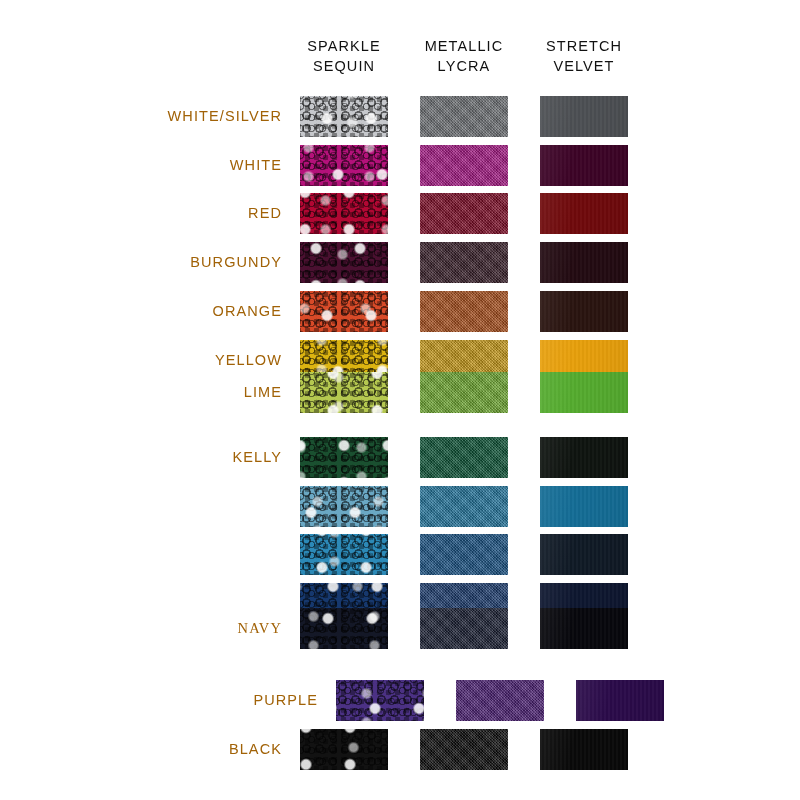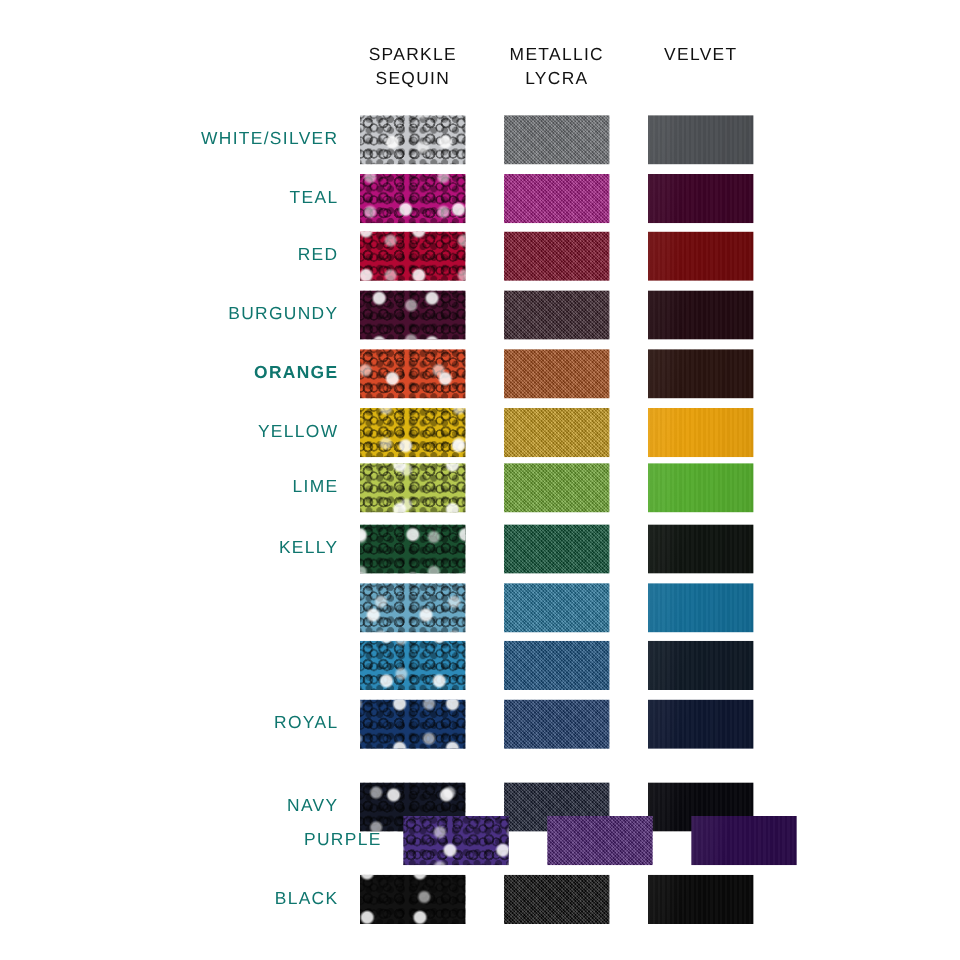--- a/index.html
+++ b/index.html
@@ -52,21 +52,21 @@
   .row-label {
     position: absolute;
     left: 60px;
     width: 222px;
     top: 0;
     height: 41px;
     line-height: 41px;
     text-align: right;
     font-size: 14.5px;
     letter-spacing: 1.1px;
-    color: #0f766e;
+    color: #a16207;
     white-space: nowrap;
   }
 
   .swatch {
     position: absolute;
     top: 0;
     width: 88px;
     height: 41px;
     overflow: hidden;
   }
@@ -124,20 +124,21 @@
   <div class="header-row">
       <div class="col-header" style="left: 274px;">
         <span class="l1">SPARKLE</span>
         <span class="l2">SEQUIN</span>
       </div>
       <div class="col-header" style="left: 394px;">
         <span class="l1">METALLIC</span>
         <span class="l2">LYCRA</span>
       </div>
       <div class="col-header" style="left: 514px;">
+        <span class="l1">STRETCH</span>
         <span class="l2">VELVET</span>
       </div>
     </div>
 
   <div id="rows-container">
       <div class="row" style="top: 96px;">
         <div class="row-label">WHITE/SILVER</div>
         <div class="swatch" style="left: 300px;">
           <div class="base" style="background: rgb(198, 200, 204);"></div>
           <div class="tex tex-sequin"></div>
@@ -146,21 +147,21 @@
         <div class="swatch" style="left: 420px;">
           <div class="base" style="background: rgb(111, 114, 118);"></div>
           <div class="tex tex-lycra"></div>
         </div>
         <div class="swatch" style="left: 540px;">
           <div class="base" style="background: rgb(77, 80, 84);"></div>
           <div class="tex tex-velvet"></div>
         </div>
       </div>
       <div class="row" style="top: 145px;">
-        <div class="row-label">TEAL</div>
+        <div class="row-label">WHITE</div>
         <div class="swatch" style="left: 300px;">
           <div class="base" style="background: rgb(180, 17, 122);"></div>
           <div class="tex tex-sequin"></div>
           <div class="tex tex-sequin-hi" style="background-position: 16px 11px, 39px 17px;"></div>
         </div>
         <div class="swatch" style="left: 420px;">
           <div class="base" style="background: rgb(165, 26, 132);"></div>
           <div class="tex tex-lycra"></div>
         </div>
         <div class="swatch" style="left: 540px;">
@@ -193,21 +194,21 @@
         </div>
         <div class="swatch" style="left: 420px;">
           <div class="base" style="background: rgb(56, 32, 42);"></div>
           <div class="tex tex-lycra"></div>
         </div>
         <div class="swatch" style="left: 540px;">
           <div class="base" style="background: rgb(35, 11, 18);"></div>
           <div class="tex tex-velvet"></div>
         </div>
       </div>
-      <div class="row" style="top: 291px; font-weight: bold;">
+      <div class="row" style="top: 291px;">
         <div class="row-label">ORANGE</div>
         <div class="swatch" style="left: 300px;">
           <div class="base" style="background: rgb(216, 74, 40);"></div>
           <div class="tex tex-sequin"></div>
           <div class="tex tex-sequin-hi" style="background-position: 49px 6px, 35px 32px;"></div>
         </div>
         <div class="swatch" style="left: 420px;">
           <div class="base" style="background: rgb(168, 80, 30);"></div>
           <div class="tex tex-lycra"></div>
         </div>
@@ -225,21 +226,21 @@
         </div>
         <div class="swatch" style="left: 420px;">
           <div class="base" style="background: rgb(199, 154, 26);"></div>
           <div class="tex tex-lycra"></div>
         </div>
         <div class="swatch" style="left: 540px;">
           <div class="base" style="background: rgb(232, 160, 12);"></div>
           <div class="tex tex-velvet"></div>
         </div>
       </div>
-      <div class="row" style="top: 386px; text-decoration: underline;">
+      <div class="row" style="top: 372px; text-decoration: underline;">
         <div class="row-label">LIME</div>
         <div class="swatch" style="left: 300px;">
           <div class="base" style="background: rgb(181, 200, 80);"></div>
           <div class="tex tex-sequin"></div>
           <div class="tex tex-sequin-hi" style="background-position: 11px 20px, 69px 20px;"></div>
         </div>
         <div class="swatch" style="left: 420px;">
           <div class="base" style="background: rgb(111, 168, 50);"></div>
           <div class="tex tex-lycra"></div>
         </div>
@@ -288,36 +289,35 @@
         <div class="swatch" style="left: 420px;">
           <div class="base" style="background: rgb(26, 82, 131);"></div>
           <div class="tex tex-lycra"></div>
         </div>
         <div class="swatch" style="left: 540px;">
           <div class="base" style="background: rgb(16, 26, 38);"></div>
           <div class="tex tex-velvet"></div>
         </div>
       </div>
       <div class="row" style="top: 583px;">
-        <div class="row-label">ROYAL</div>
         <div class="swatch" style="left: 300px;">
           <div class="base" style="background: rgb(22, 56, 110);"></div>
           <div class="tex tex-sequin"></div>
           <div class="tex tex-sequin-hi" style="background-position: 55px 22px, 27px 18px;"></div>
         </div>
         <div class="swatch" style="left: 420px;">
           <div class="base" style="background: rgb(28, 60, 110);"></div>
           <div class="tex tex-lycra"></div>
         </div>
         <div class="swatch" style="left: 540px;">
           <div class="base" style="background: rgb(14, 23, 48);"></div>
           <div class="tex tex-velvet"></div>
         </div>
       </div>
-      <div class="row" style="top: 652px;">
+      <div class="row" style="top: 608px; font-family: Liberation Serif, serif;">
         <div class="row-label">NAVY</div>
         <div class="swatch" style="left: 300px;">
           <div class="base" style="background: rgb(20, 24, 39);"></div>
           <div class="tex tex-sequin"></div>
           <div class="tex tex-sequin-hi" style="background-position: 6px 29px, 44px 23px;"></div>
         </div>
         <div class="swatch" style="left: 420px;">
           <div class="base" style="background: rgb(26, 31, 51);"></div>
           <div class="tex tex-lycra"></div>
         </div>

